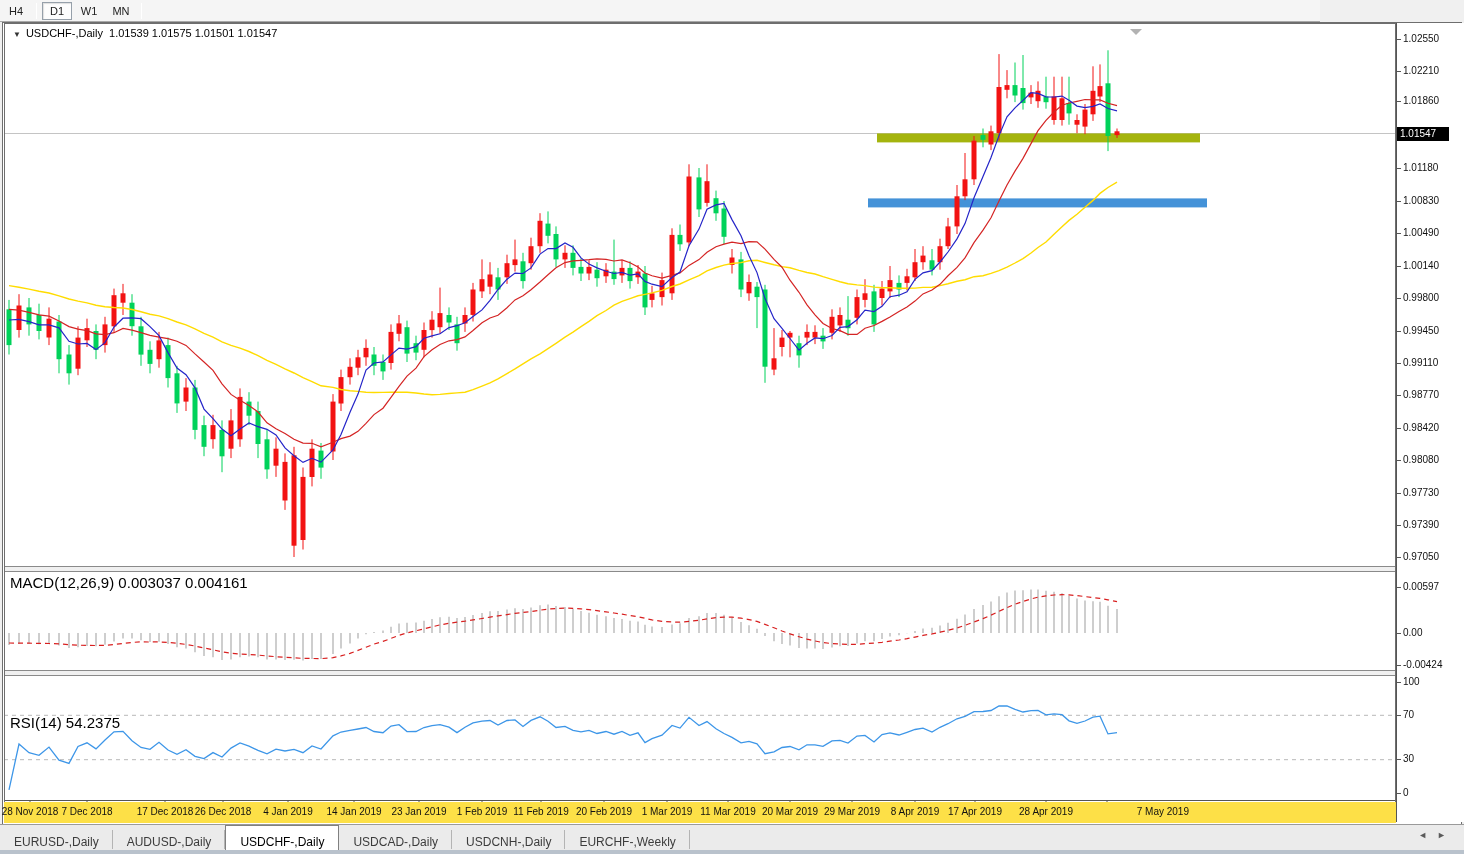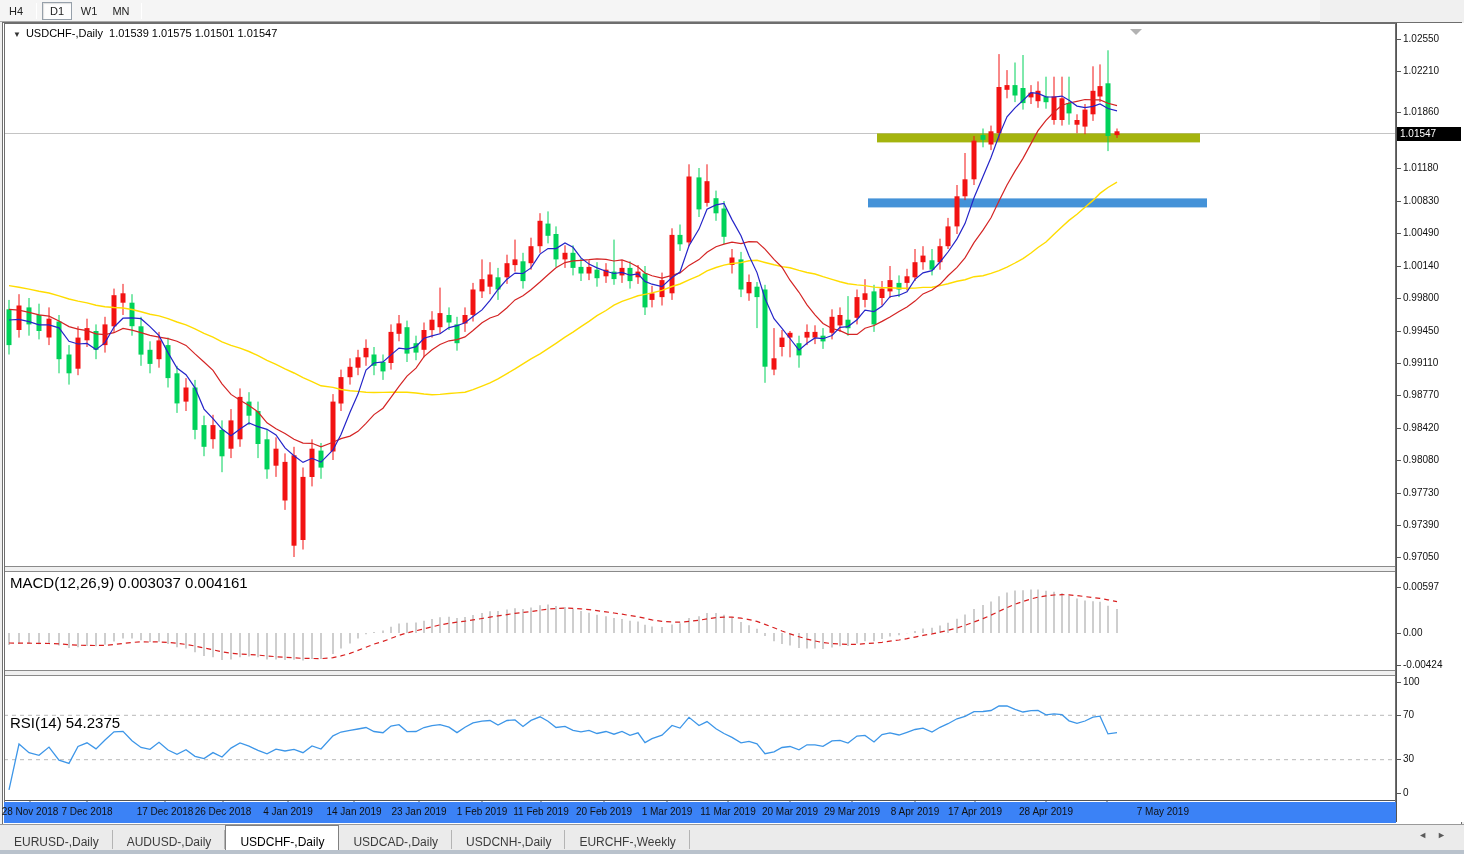--- a/index.html
+++ b/index.html
@@ -27,25 +27,25 @@
     white-space:nowrap; z-index:5; }
   .title-overlay .tri { font-size:8px; color:#333; margin-right:5px; }
   .pane-label { position:absolute; left:10px; font-size:15px; color:#000; z-index:5; }
   .macd-label { top:574px; } .rsi-label { top:714px; }
 
   
   .y-axis { position:absolute; left:1396px; top:23px; width:68px; height:799px;
     border-left:1px solid #555; background:#fff; z-index:4; }
   .y-lab { position:absolute; left:6px; font-size:10px; color:#111; white-space:nowrap; }
   .y-lab::before { content:""; position:absolute; left:-6px; top:6px; width:4px; height:1px; background:#555; }
-  .price-tag { position:absolute; left:0px; width:64px; height:14px; background:#000; color:#fff;
+  .price-tag { position:absolute; left:0px; width:52px; height:14px; background:#000; color:#fff;
     font-size:10px; line-height:14px; padding-left:3px; }
 
   
-  .x-axis { position:absolute; left:4px; top:802px; width:1392px; height:21px; background:#3b82f6; }
+  .x-axis { position:absolute; left:4px; top:802px; width:1392px; height:21px; background:#fde047; }
   .x-lab { position:absolute; top:4px; width:84px; text-align:center; font-size:10px; color:#111; white-space:nowrap; }
 
   
   .tab-bar { position:absolute; left:0; top:824px; width:1464px; height:30px;
     background:#ebebeb; border-top:1px solid #9a9a9a; display:flex; align-items:stretch; }
   .tab { position:relative; padding:4px 14px 0 14px; font-size:12px; color:#3c3c3c;
     display:flex; align-items:center; cursor:default; }
   .tab:not(.active)::after { content:""; position:absolute; right:0; top:5px; bottom:5px;
     width:1px; background:#b4b4b4; }
   .tab.active { background:#ffffff; color:#000; border:1px solid #808080; border-bottom:none; }
@@ -502,21 +502,21 @@
 
 <div class="title-overlay">
   <span class="tri">▼</span><span>USDCHF-,Daily</span>&nbsp;&nbsp;<span>1.01539 1.01575 1.01501 1.01547</span>
 </div>
 <div class="pane-label macd-label">MACD(12,26,9) 0.003037 0.004161</div>
 <div class="pane-label rsi-label">RSI(14) 54.2375</div>
 
 <div class="y-axis">
     <div class="y-lab" style="top: 9.5px;">1.02550</div>
     <div class="y-lab" style="top: 41.5px;">1.02210</div>
-    <div class="y-lab" style="top: 83px;">1.01860</div>
+    <div class="y-lab" style="top: 72px;">1.01860</div>
     <div class="y-lab" style="top: 138.5px;">1.01180</div>
     <div class="y-lab" style="top: 171.5px;">1.00830</div>
     <div class="y-lab" style="top: 203.5px;">1.00490</div>
     <div class="y-lab" style="top: 236.5px;">1.00140</div>
     <div class="y-lab" style="top: 268.5px;">0.99800</div>
     <div class="y-lab" style="top: 301.5px;">0.99450</div>
     <div class="y-lab" style="top: 333.5px;">0.99110</div>
     <div class="y-lab" style="top: 365.5px;">0.98770</div>
     <div class="y-lab" style="top: 398.5px;">0.98420</div>
     <div class="y-lab" style="top: 430.5px;">0.98080</div>

